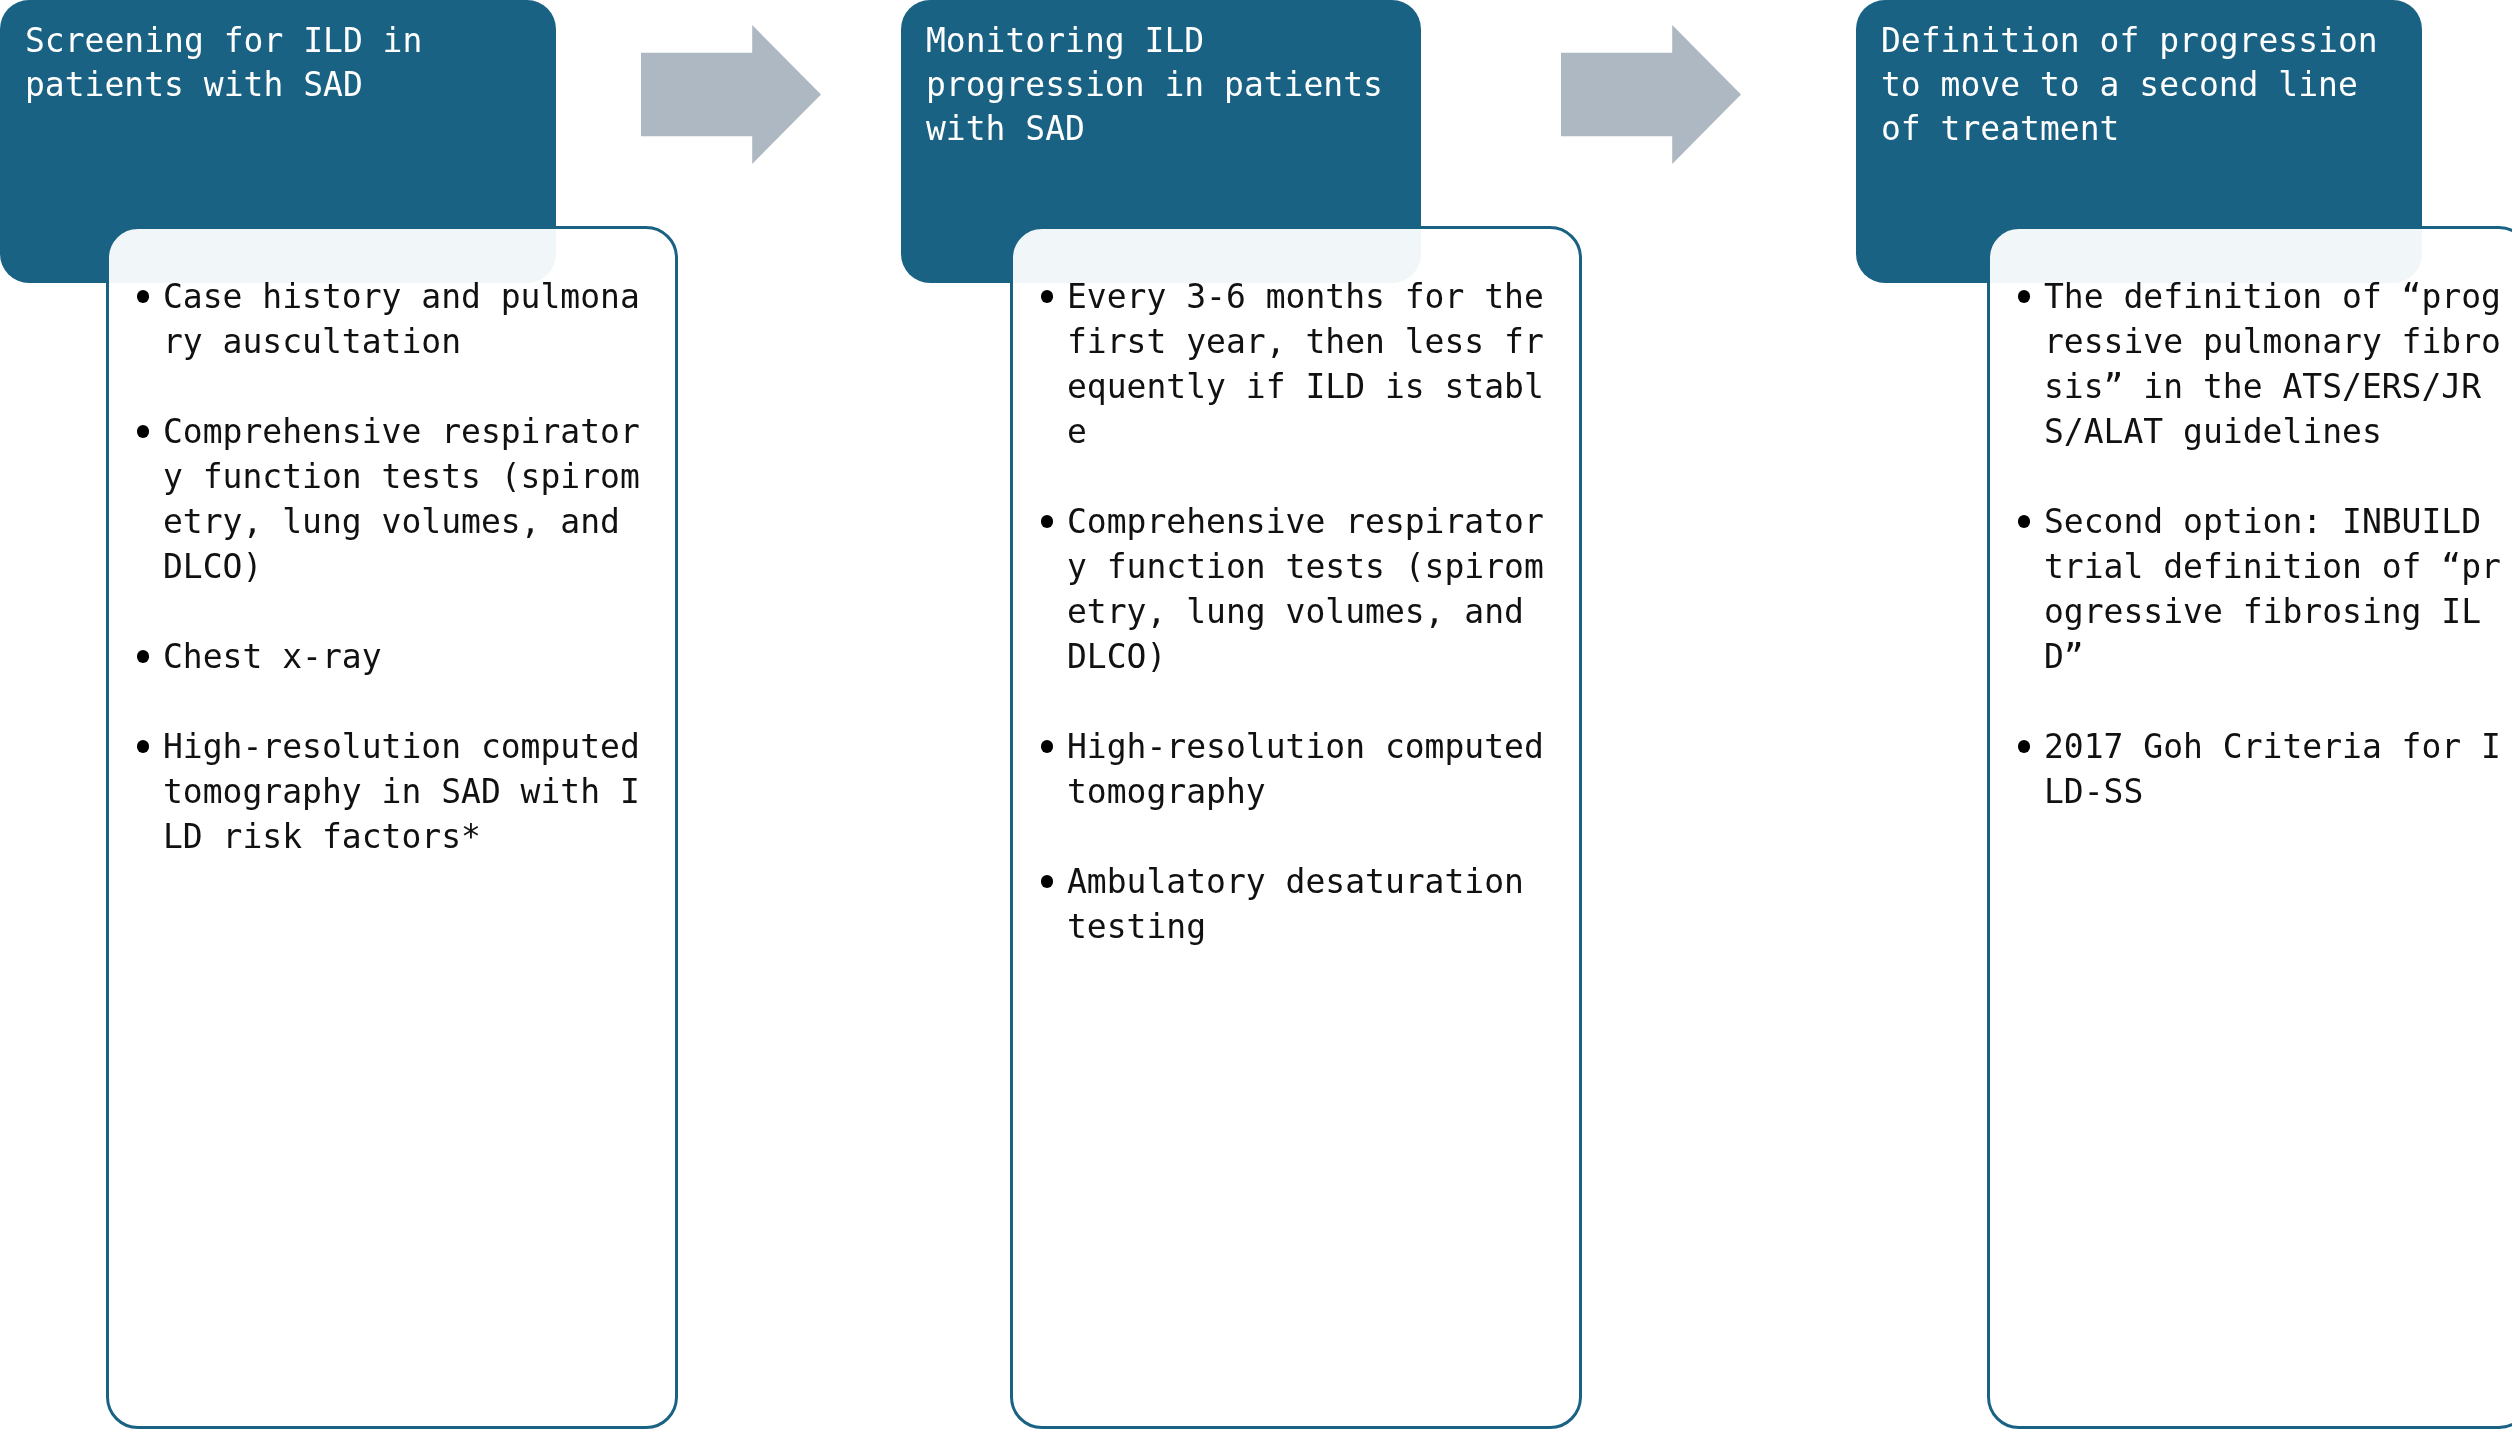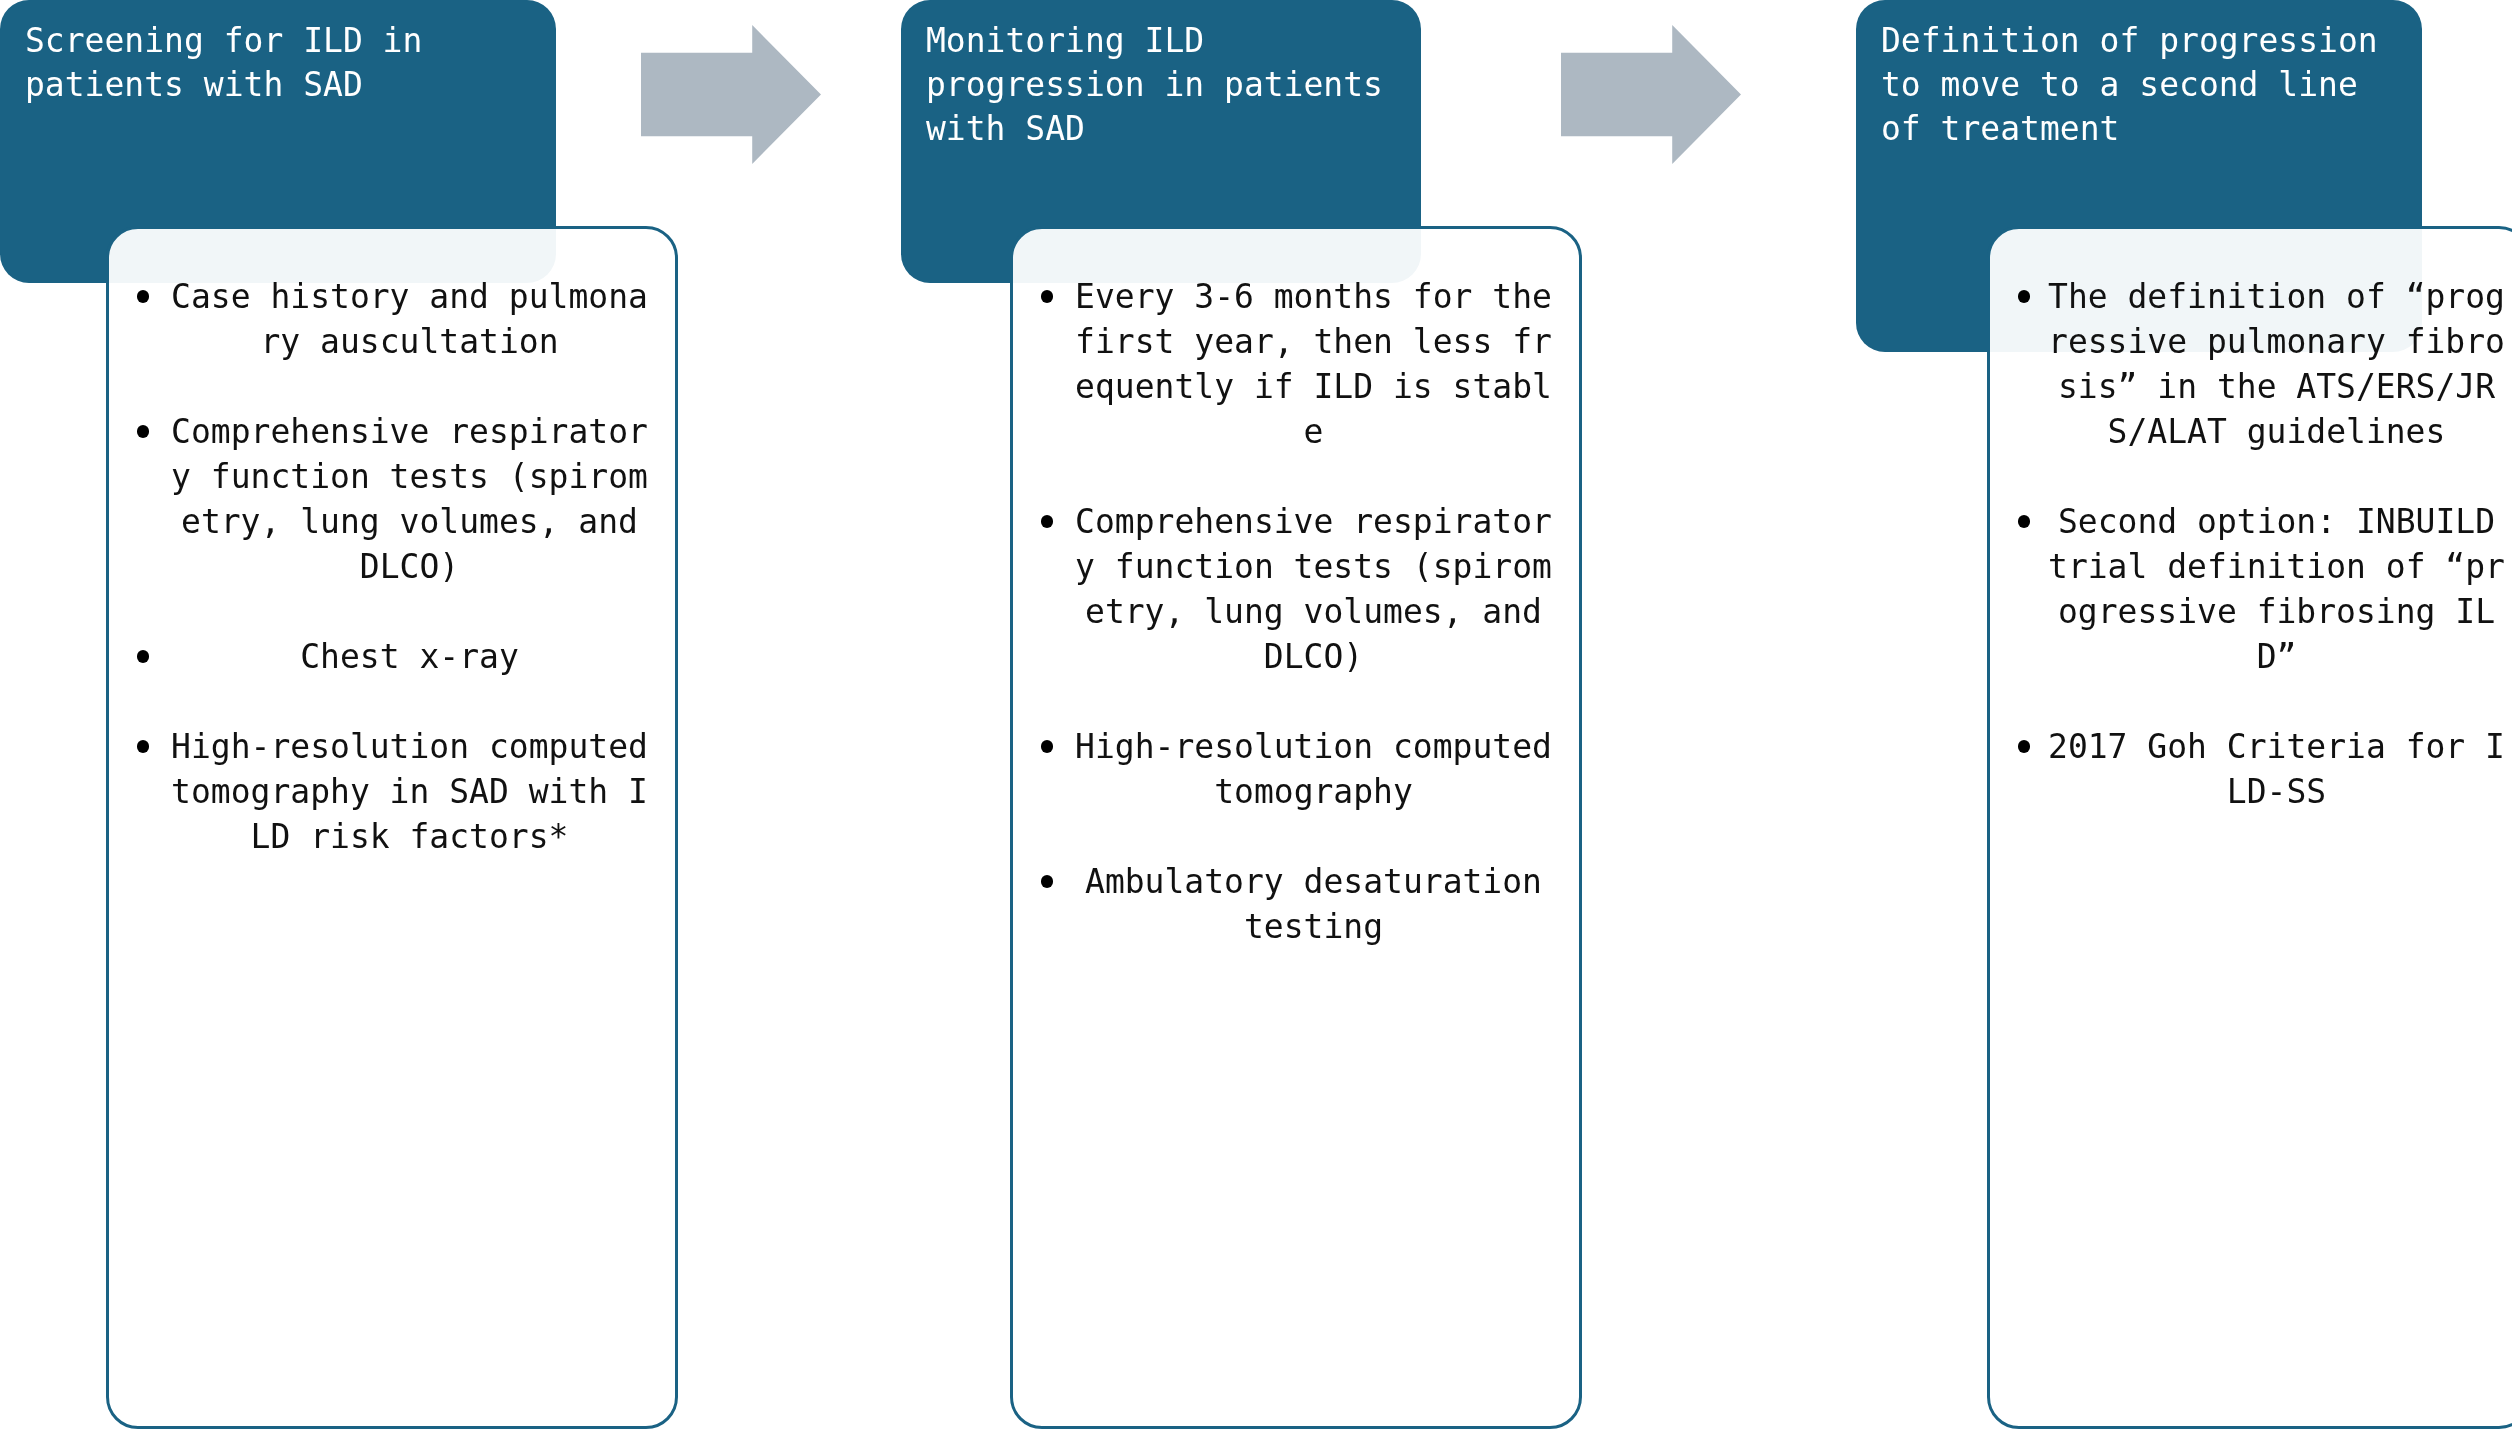--- a/index.html
+++ b/index.html
@@ -48,21 +48,20 @@
     background: rgba(255,255,255,0.94);
     border: 3.7px solid #1a6284;
     border-radius: 32px;
     z-index: 2;
     overflow: hidden;
   }
   .bullet-list {
     list-style: none;
     margin: 0;
     padding: 45px 19px 0 25px;
-    text-align: center;
   }
   .bullet-item {
     position: relative;
     font-family: "DejaVu Sans Mono", "Liberation Mono", monospace;
     font-size: 33px;
     line-height: 45px;
     color: #111111;
     padding-left: 29px;
     margin: 0 0 45px 0;
     word-break: break-all;
@@ -147,21 +146,21 @@
       </li>
     </ul>
   </div>
 
   <div class="flow-arrow" style="left:1561px; top:25px; width:180px; height:139px;">
     <svg width="180" height="139" viewBox="0 0 246 190" xmlns="http://www.w3.org/2000/svg">
       <polygon points="0,38 152,38 152,0 246,95 152,190 152,152 0,152" fill="#adb8c2"></polygon>
     </svg>
   </div>
 
-  <div class="header-box" style="left:1856px; top:0px; width:566px; height:352px;">
+  <div class="header-box" style="left:1856px; top:0px; width:566px; height:283px;">
     <div class="header-title">Definition of progression to move to a second line of treatment</div>
   </div>
 
   <div class="body-box" style="left:1987px; top:226px; width:544px; height:1203px;">
     <ul class="bullet-list">
       <li class="bullet-item">
         <span class="bullet-dot"></span>
         <span>The definition of “progressive pulmonary fibrosis” in the ATS/ERS/JRS/ALAT guidelines</span>
       </li>
       <li class="bullet-item">

